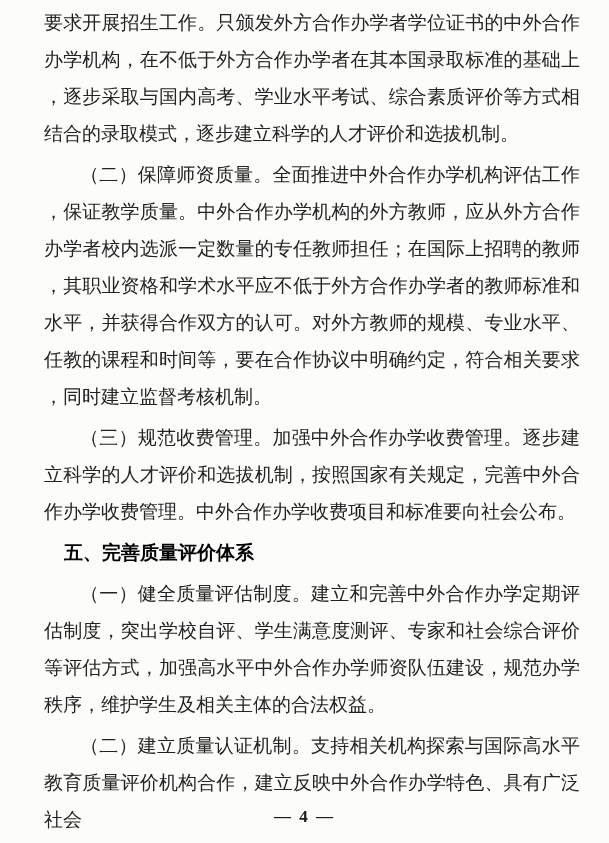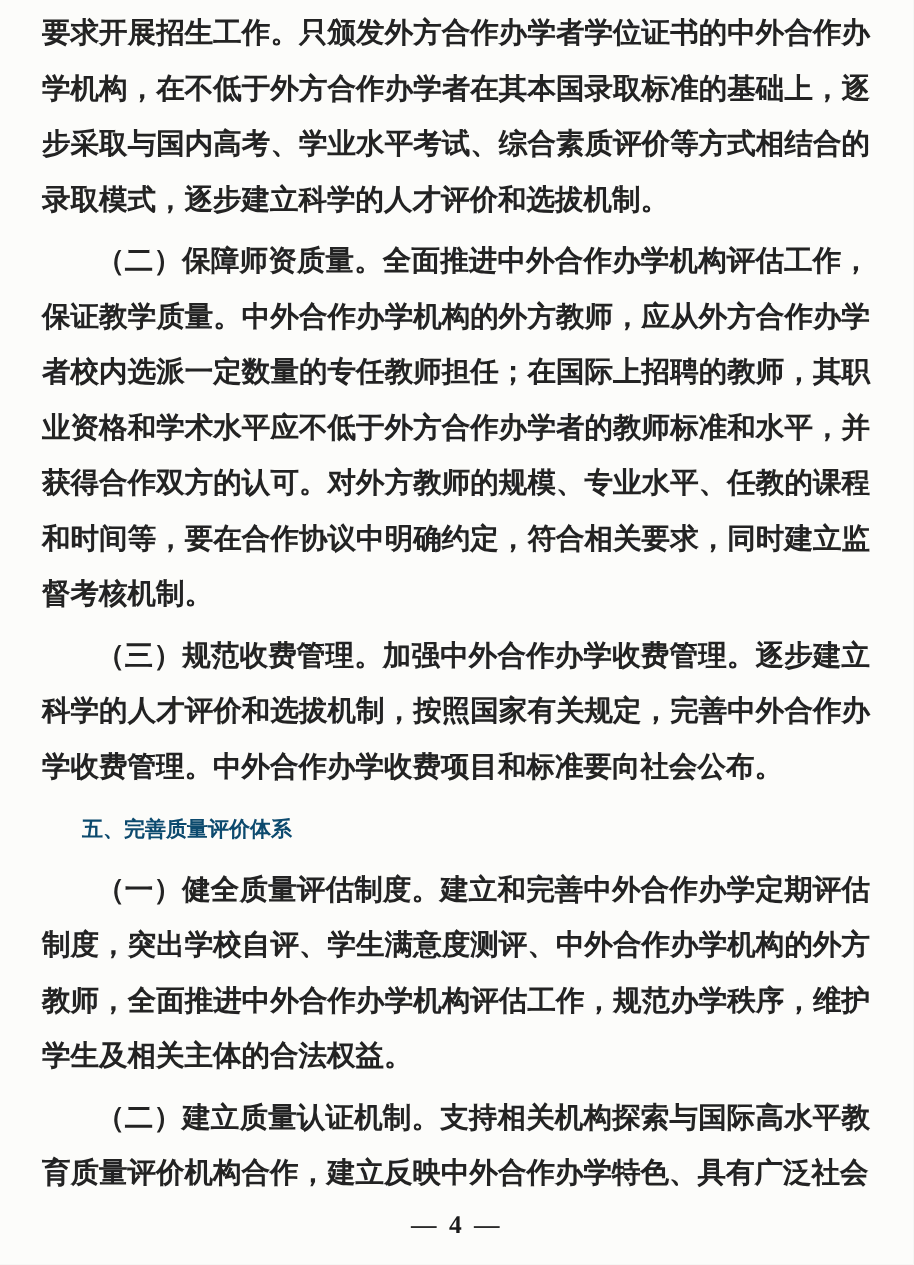--- a/index.html
+++ b/index.html
@@ -18,44 +18,43 @@
     color: #232323;
     box-sizing: border-box;
   }
   .content {
     position: absolute;
     top: 4px;
     left: 28px;
     width: 552px;
   }
   .para {
-    margin: 0 0 4px 0;
+    margin: 0 0 4px 16px;
     font-size: 19px;
     line-height: 37px;
     text-align: justify;
     text-justify: inter-character;
     letter-spacing: 0;
     word-break: break-all;
     line-break: anywhere;
-    font-weight: bold;
   }
   .para.indent {
     text-indent: 1.9em;
   }
   .para.no-indent {
     text-indent: 0;
   }
   .heading {
     margin: 2px 0 4px 0;
-    font-size: 14px;
+    font-size: 19px;
     line-height: 37px;
     font-weight: 700;
     text-indent: 1.9em;
     font-family: "Liberation Sans", "DejaVu Sans", sans-serif;
-    color: #0c4a6e;
+    color: #000000;
   }
   .footer {
     position: absolute;
     bottom: 16px;
     left: 0;
     width: 100%;
     text-align: center;
     font-size: 17px;
     font-weight: 700;
     letter-spacing: 2px;
@@ -65,17 +64,17 @@
 </style>
 </head>
 <body>
 
 <div class="page">
   <div class="content">
     <p class="para no-indent">要求开展招生工作。只颁发外方合作办学者学位证书的中外合作办学机构，在不低于外方合作办学者在其本国录取标准的基础上，逐步采取与国内高考、学业水平考试、综合素质评价等方式相结合的录取模式，逐步建立科学的人才评价和选拔机制。</p>
     <p class="para indent">（二）保障师资质量。全面推进中外合作办学机构评估工作，保证教学质量。中外合作办学机构的外方教师，应从外方合作办学者校内选派一定数量的专任教师担任；在国际上招聘的教师，其职业资格和学术水平应不低于外方合作办学者的教师标准和水平，并获得合作双方的认可。对外方教师的规模、专业水平、任教的课程和时间等，要在合作协议中明确约定，符合相关要求，同时建立监督考核机制。</p>
     <p class="para indent">（三）规范收费管理。加强中外合作办学收费管理。逐步建立科学的人才评价和选拔机制，按照国家有关规定，完善中外合作办学收费管理。中外合作办学收费项目和标准要向社会公布。</p>
     <h2 class="heading">五、完善质量评价体系</h2>
-    <p class="para indent">（一）健全质量评估制度。建立和完善中外合作办学定期评估制度，突出学校自评、学生满意度测评、中外合作办学机构的外方教师，全面推进中外合作办学机构评估工作，规范办学秩序，维护学生及相关主体的合法权益。</p>
+    <p class="para indent">（一）健全质量评估制度。建立和完善中外合作办学定期评估制度，突出学校自评、学生满意度测评、专家和社会综合评价等评估方式，加强高水平中外合作办学师资队伍建设，规范办学秩序，维护学生及相关主体的合法权益。</p>
     <p class="para indent">（二）建立质量认证机制。支持相关机构探索与国际高水平教育质量评价机构合作，建立反映中外合作办学特色、具有广泛社会</p>
   </div>
   <div class="footer">— 4 —</div>
 </div>
 
 </body></html>

